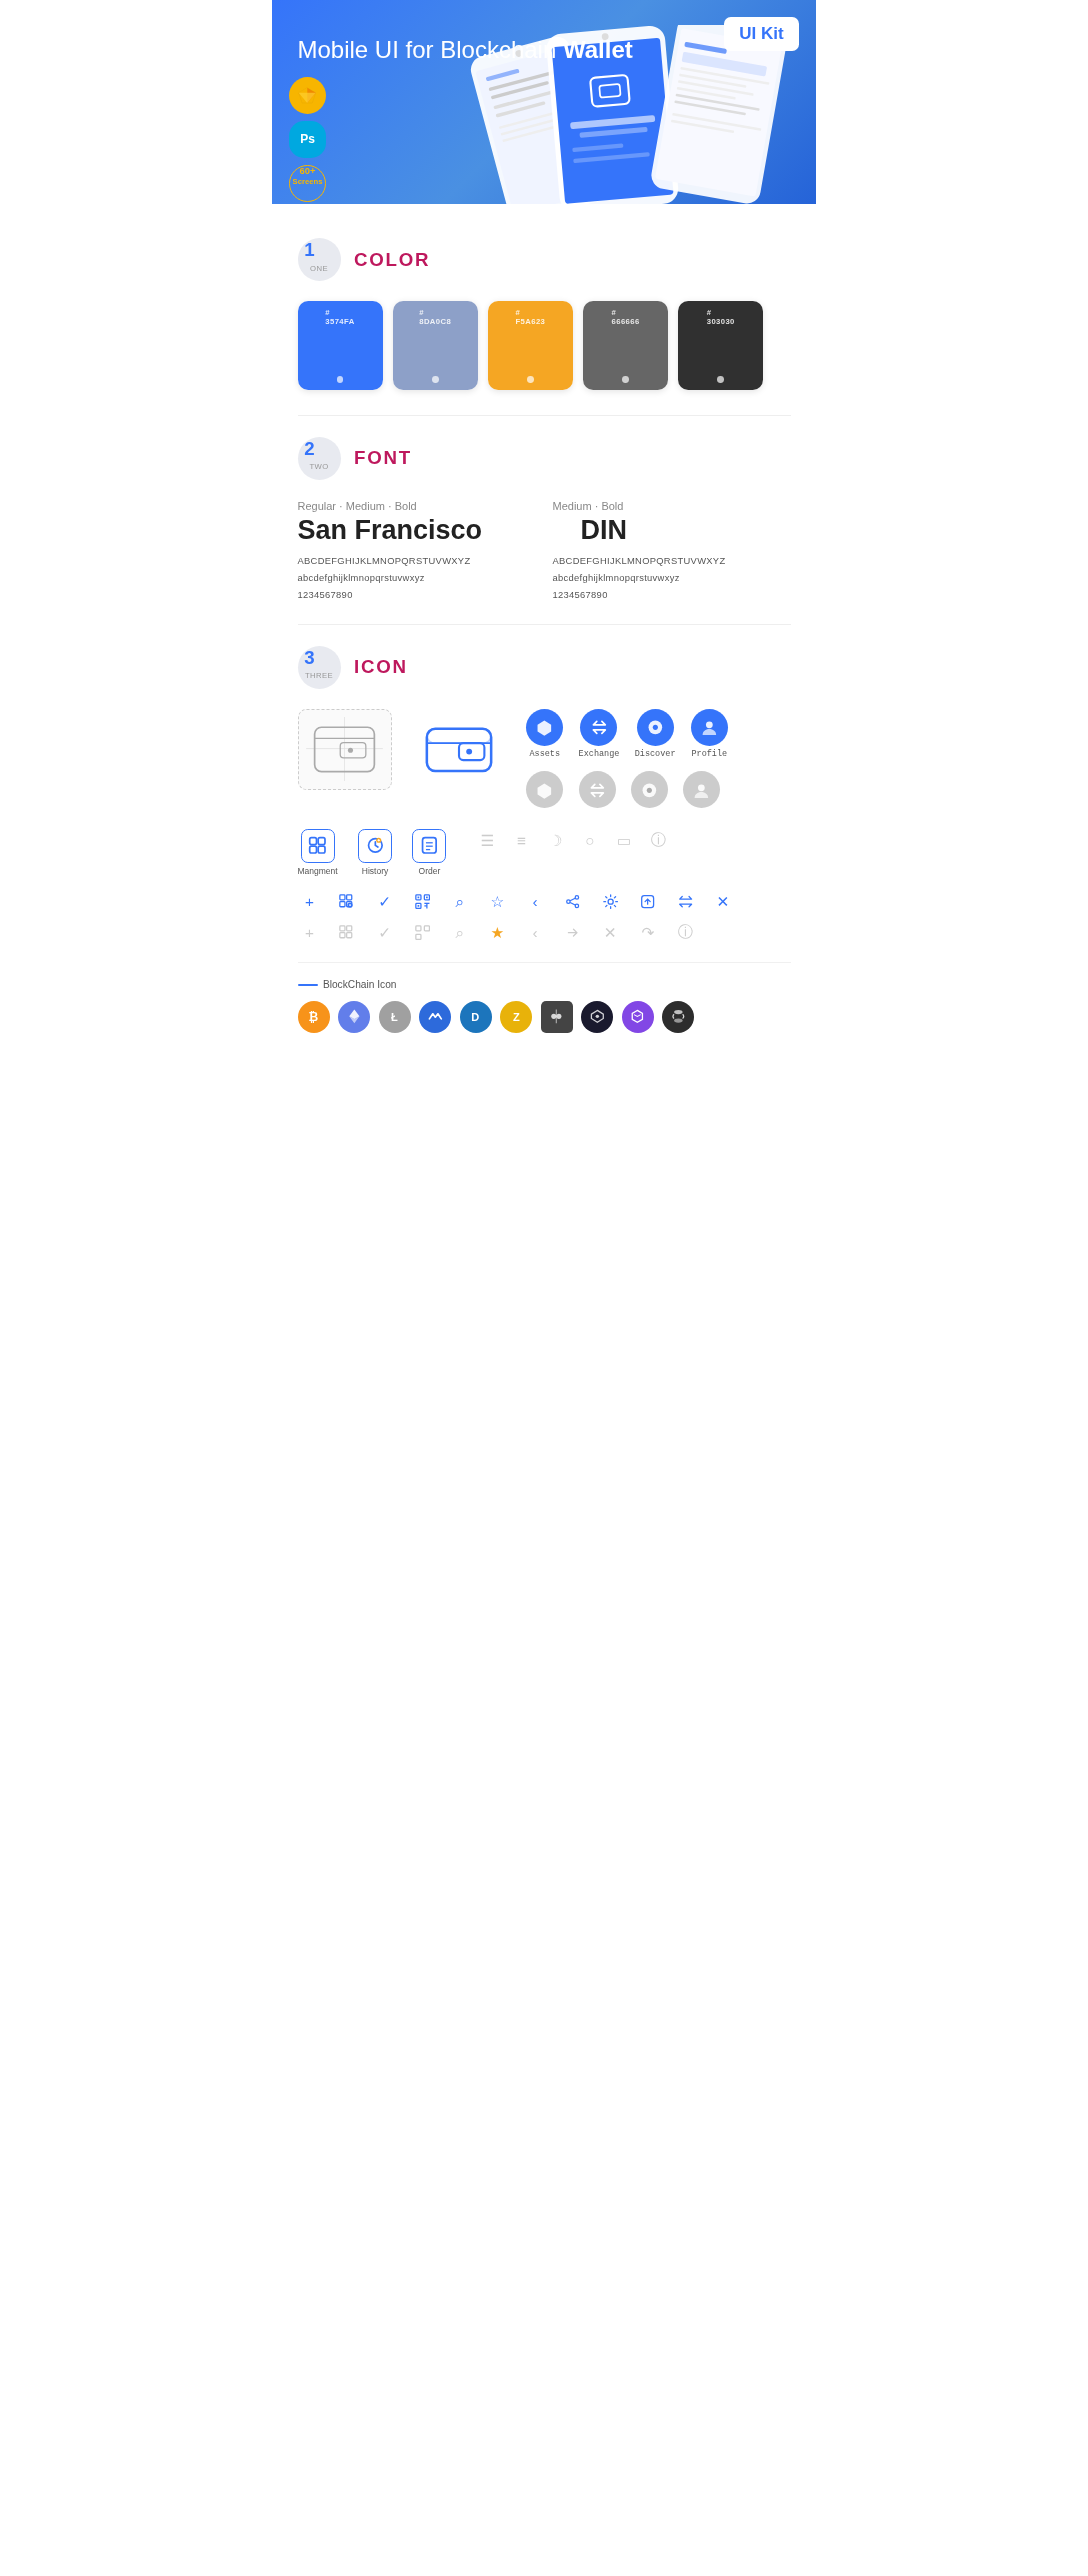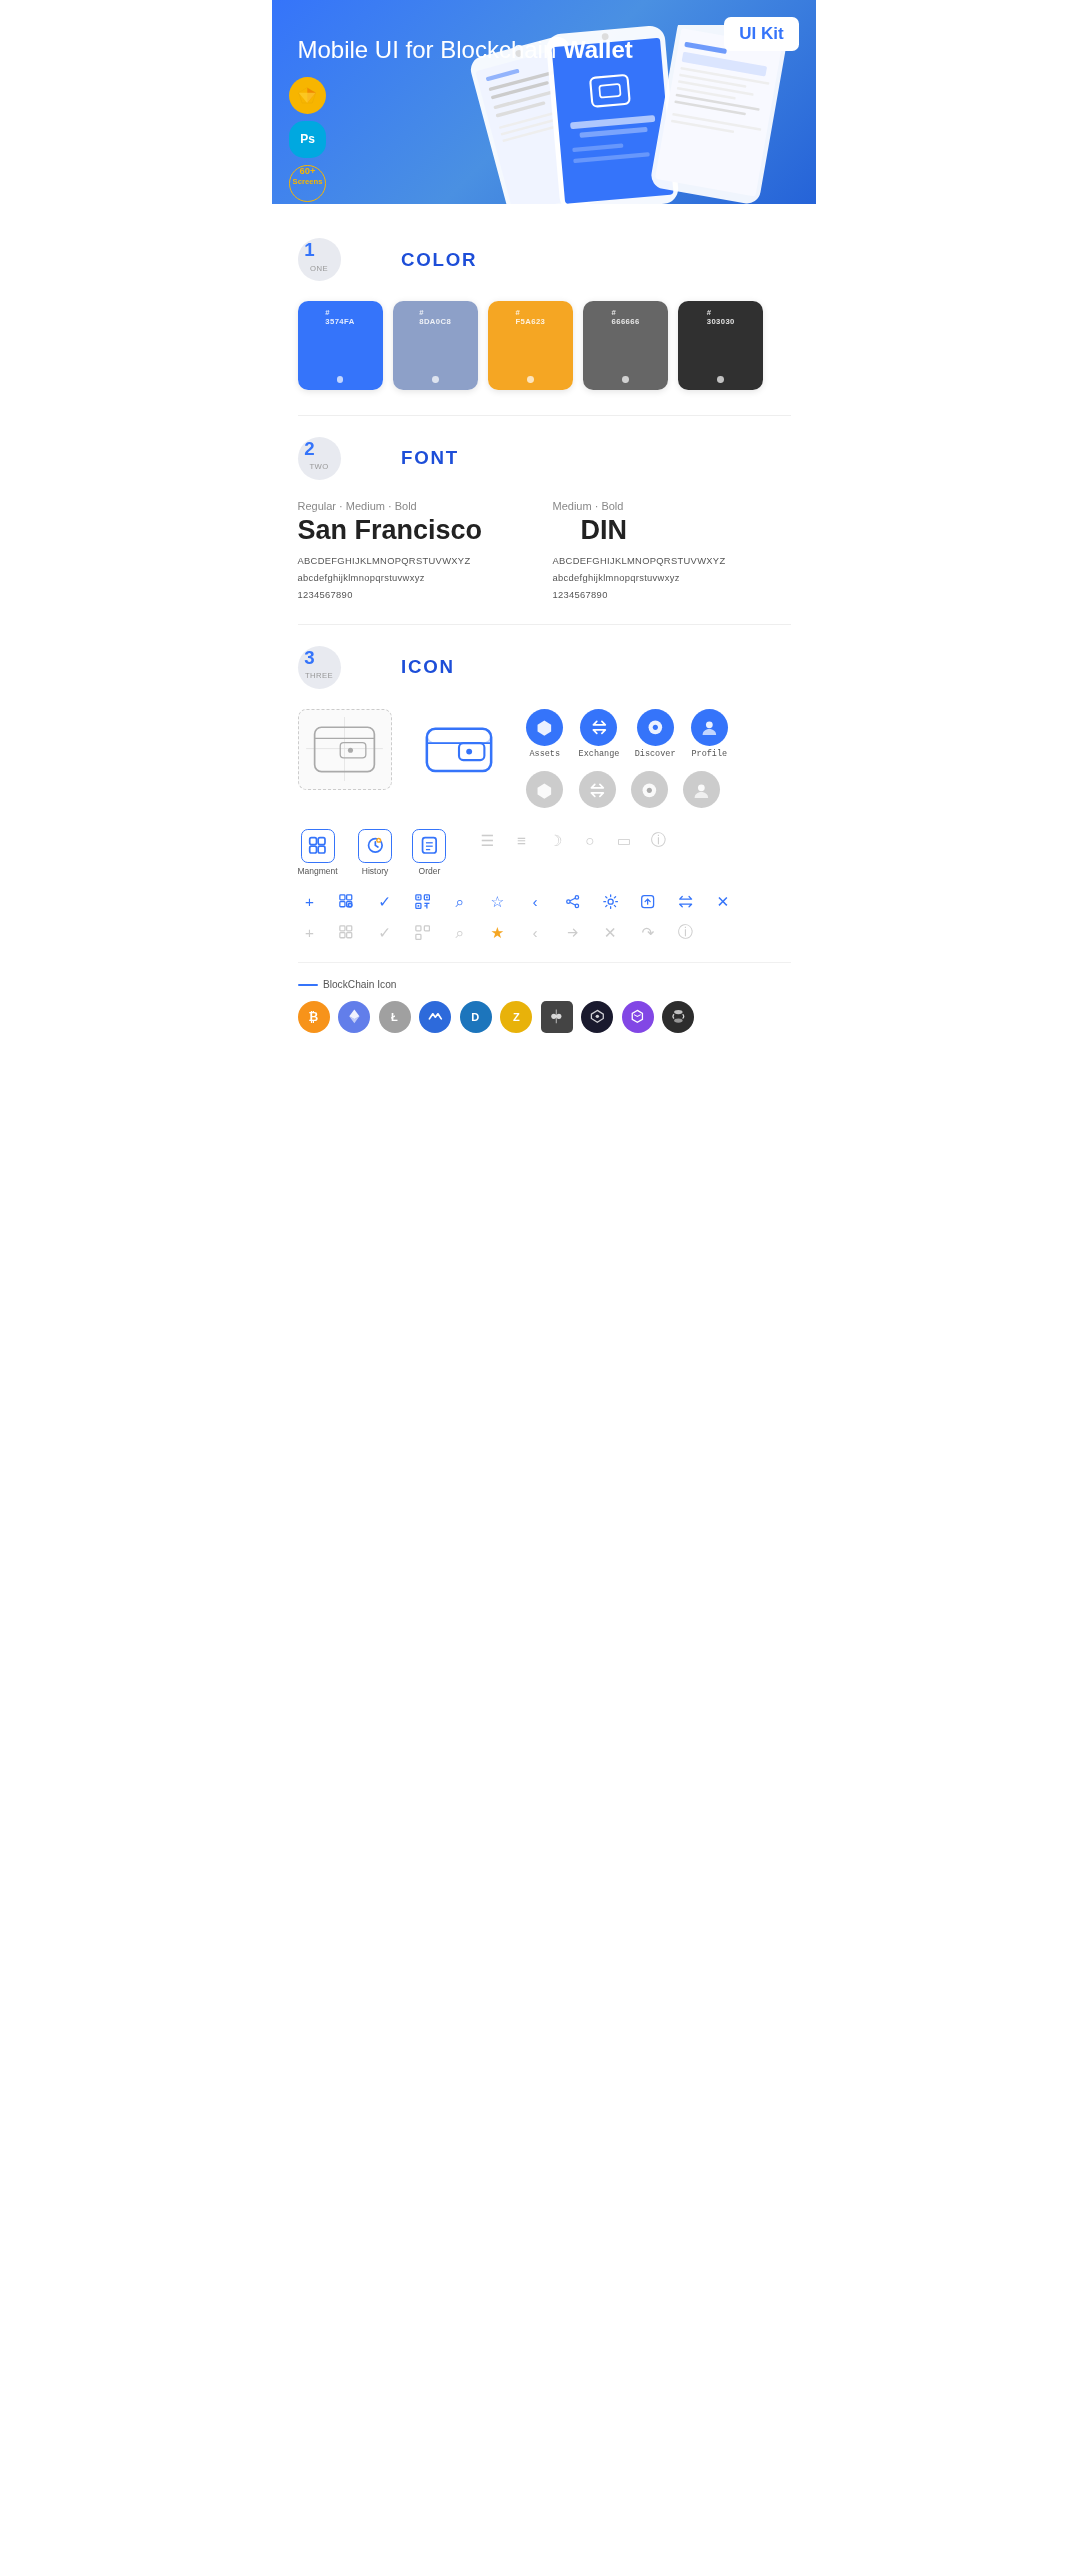--- a/index.html
+++ b/index.html
@@ -104,23 +104,22 @@
     .section-number .small-text {
       font-size: 7.7px;
       color: #999;
       position: absolute;
       bottom: 8.5px;
       letter-spacing: 0.4px;
     }
     .section-title {
       font-size: 18.7px;
       font-weight: 700;
-      color: #1d4ed8;
+      color: #be185d;
       letter-spacing: 1.7px;
-      margin-left: 47px;
     }
 
     
     .color-swatches {
       display: flex;
       gap: 10.2px;
       margin-bottom: 25.5px;
       flex-wrap: wrap;
     }
     .color-swatch {

